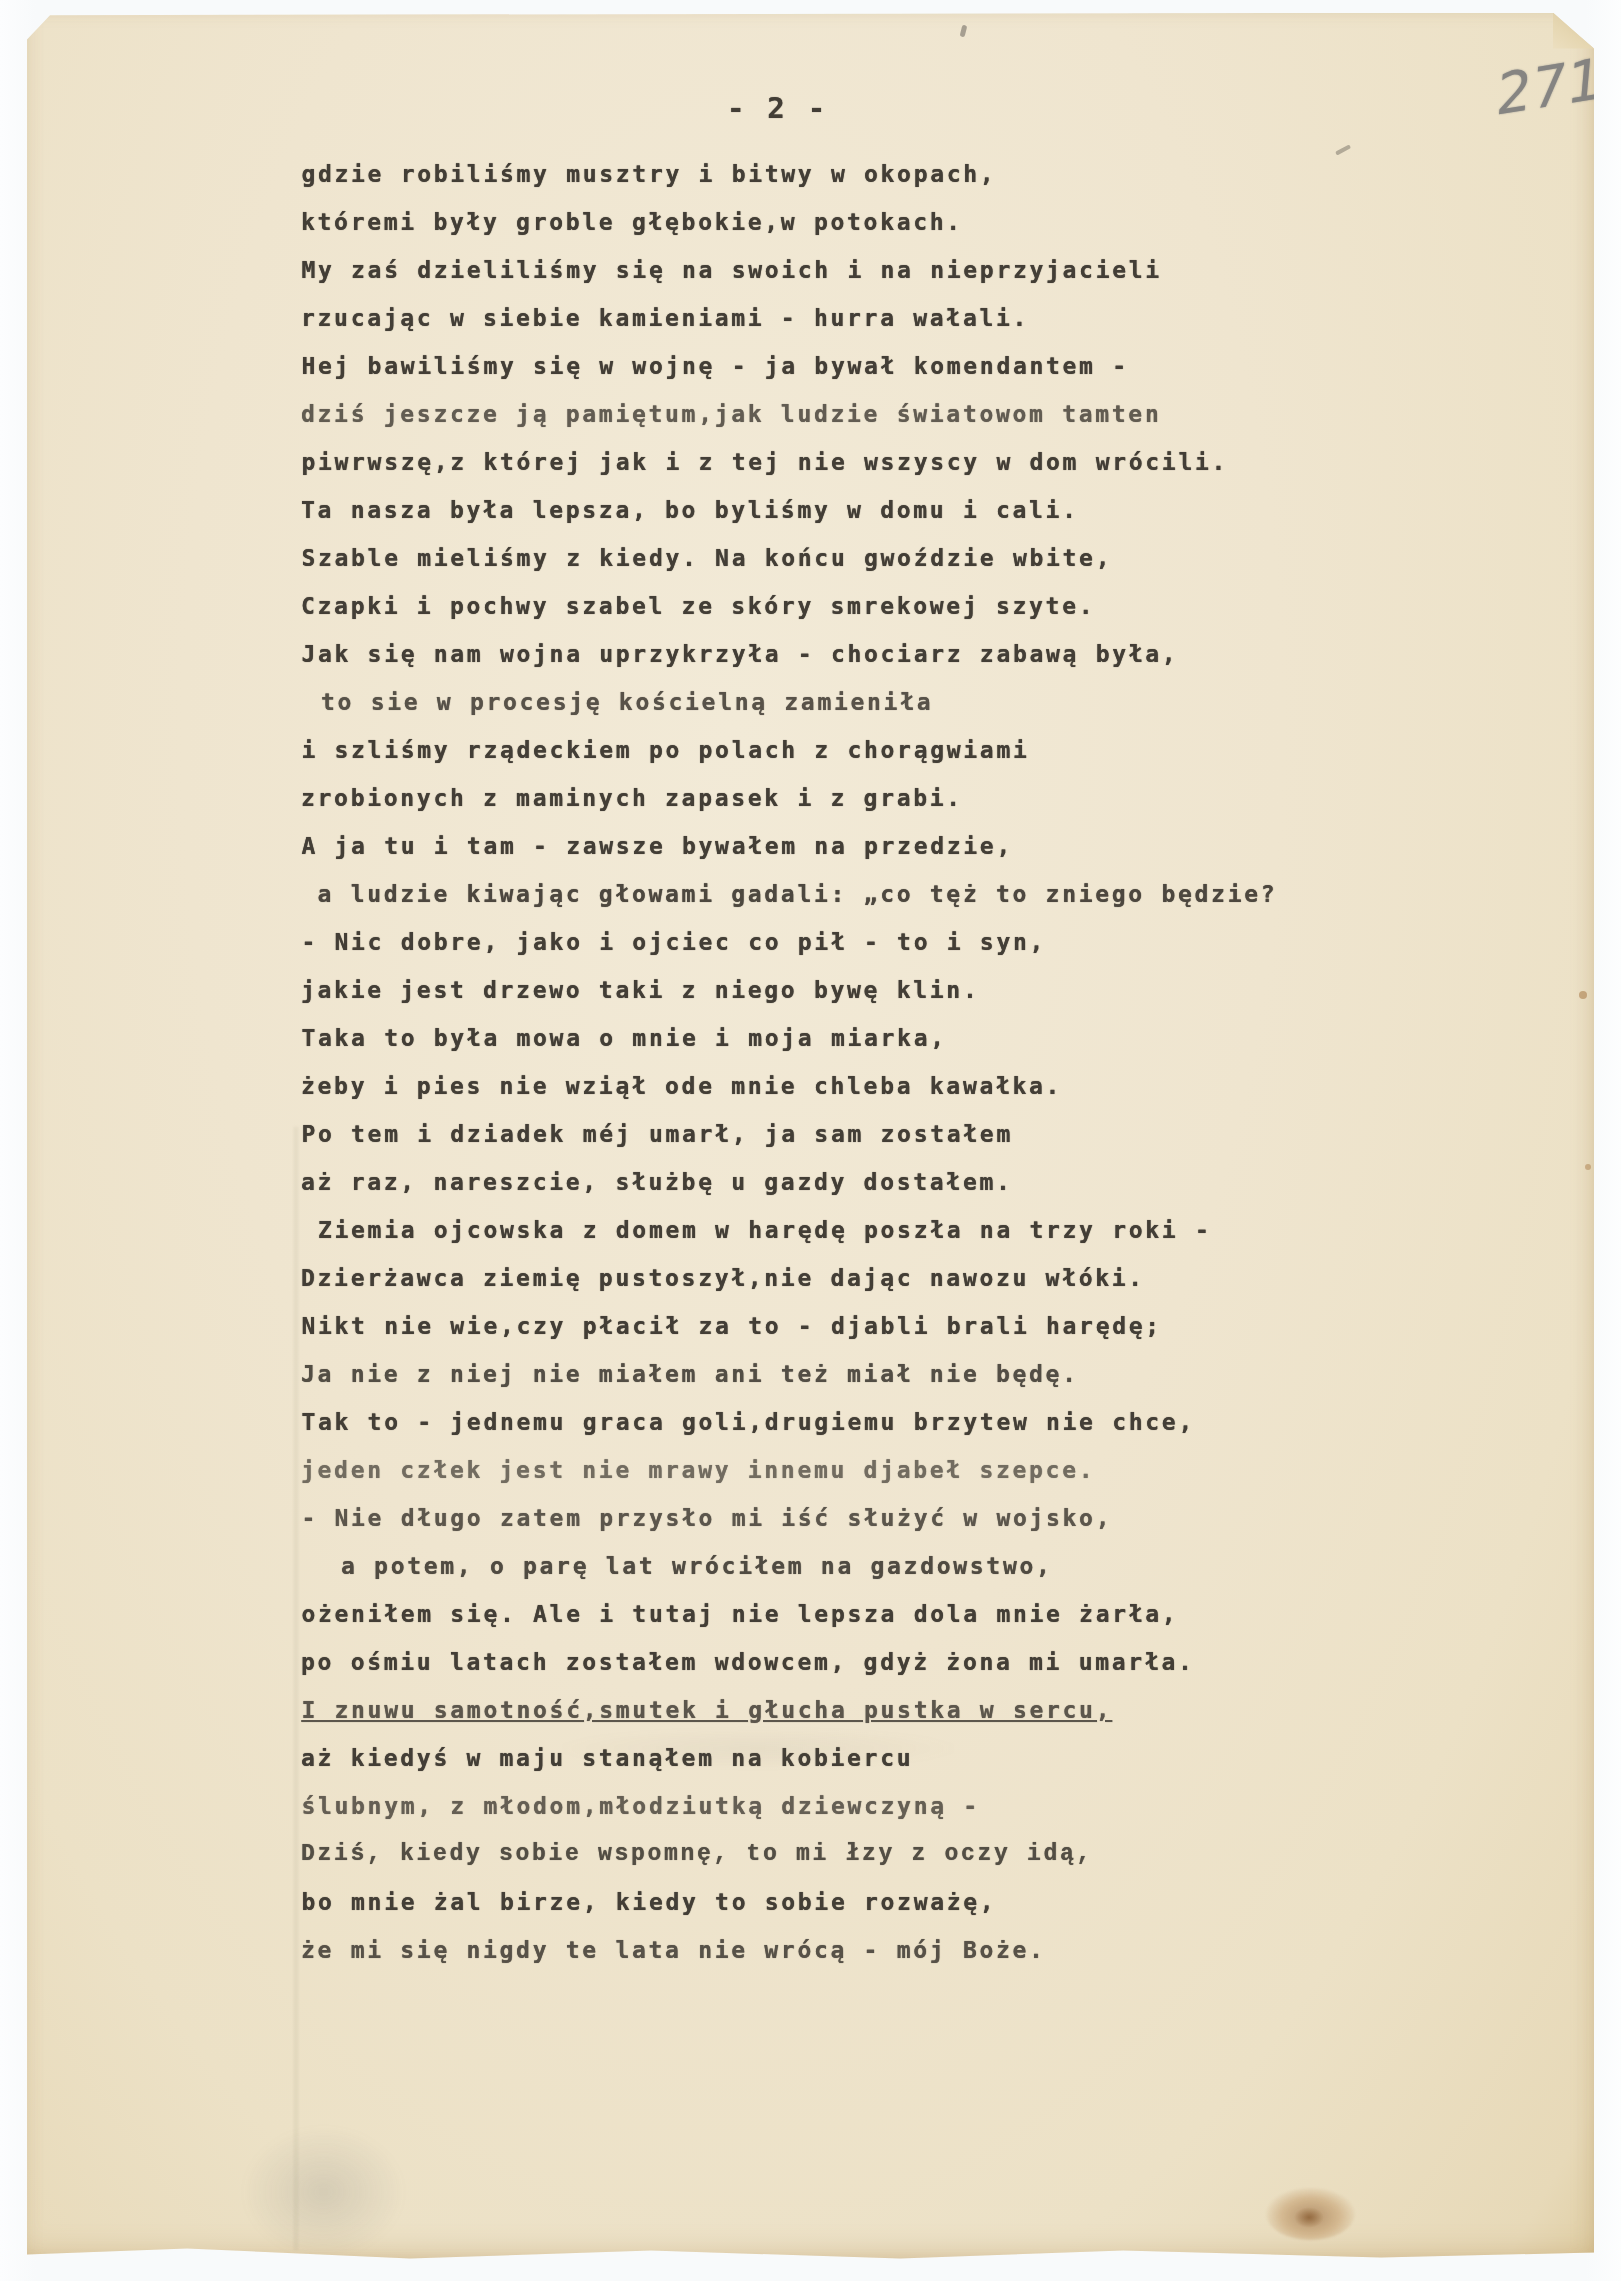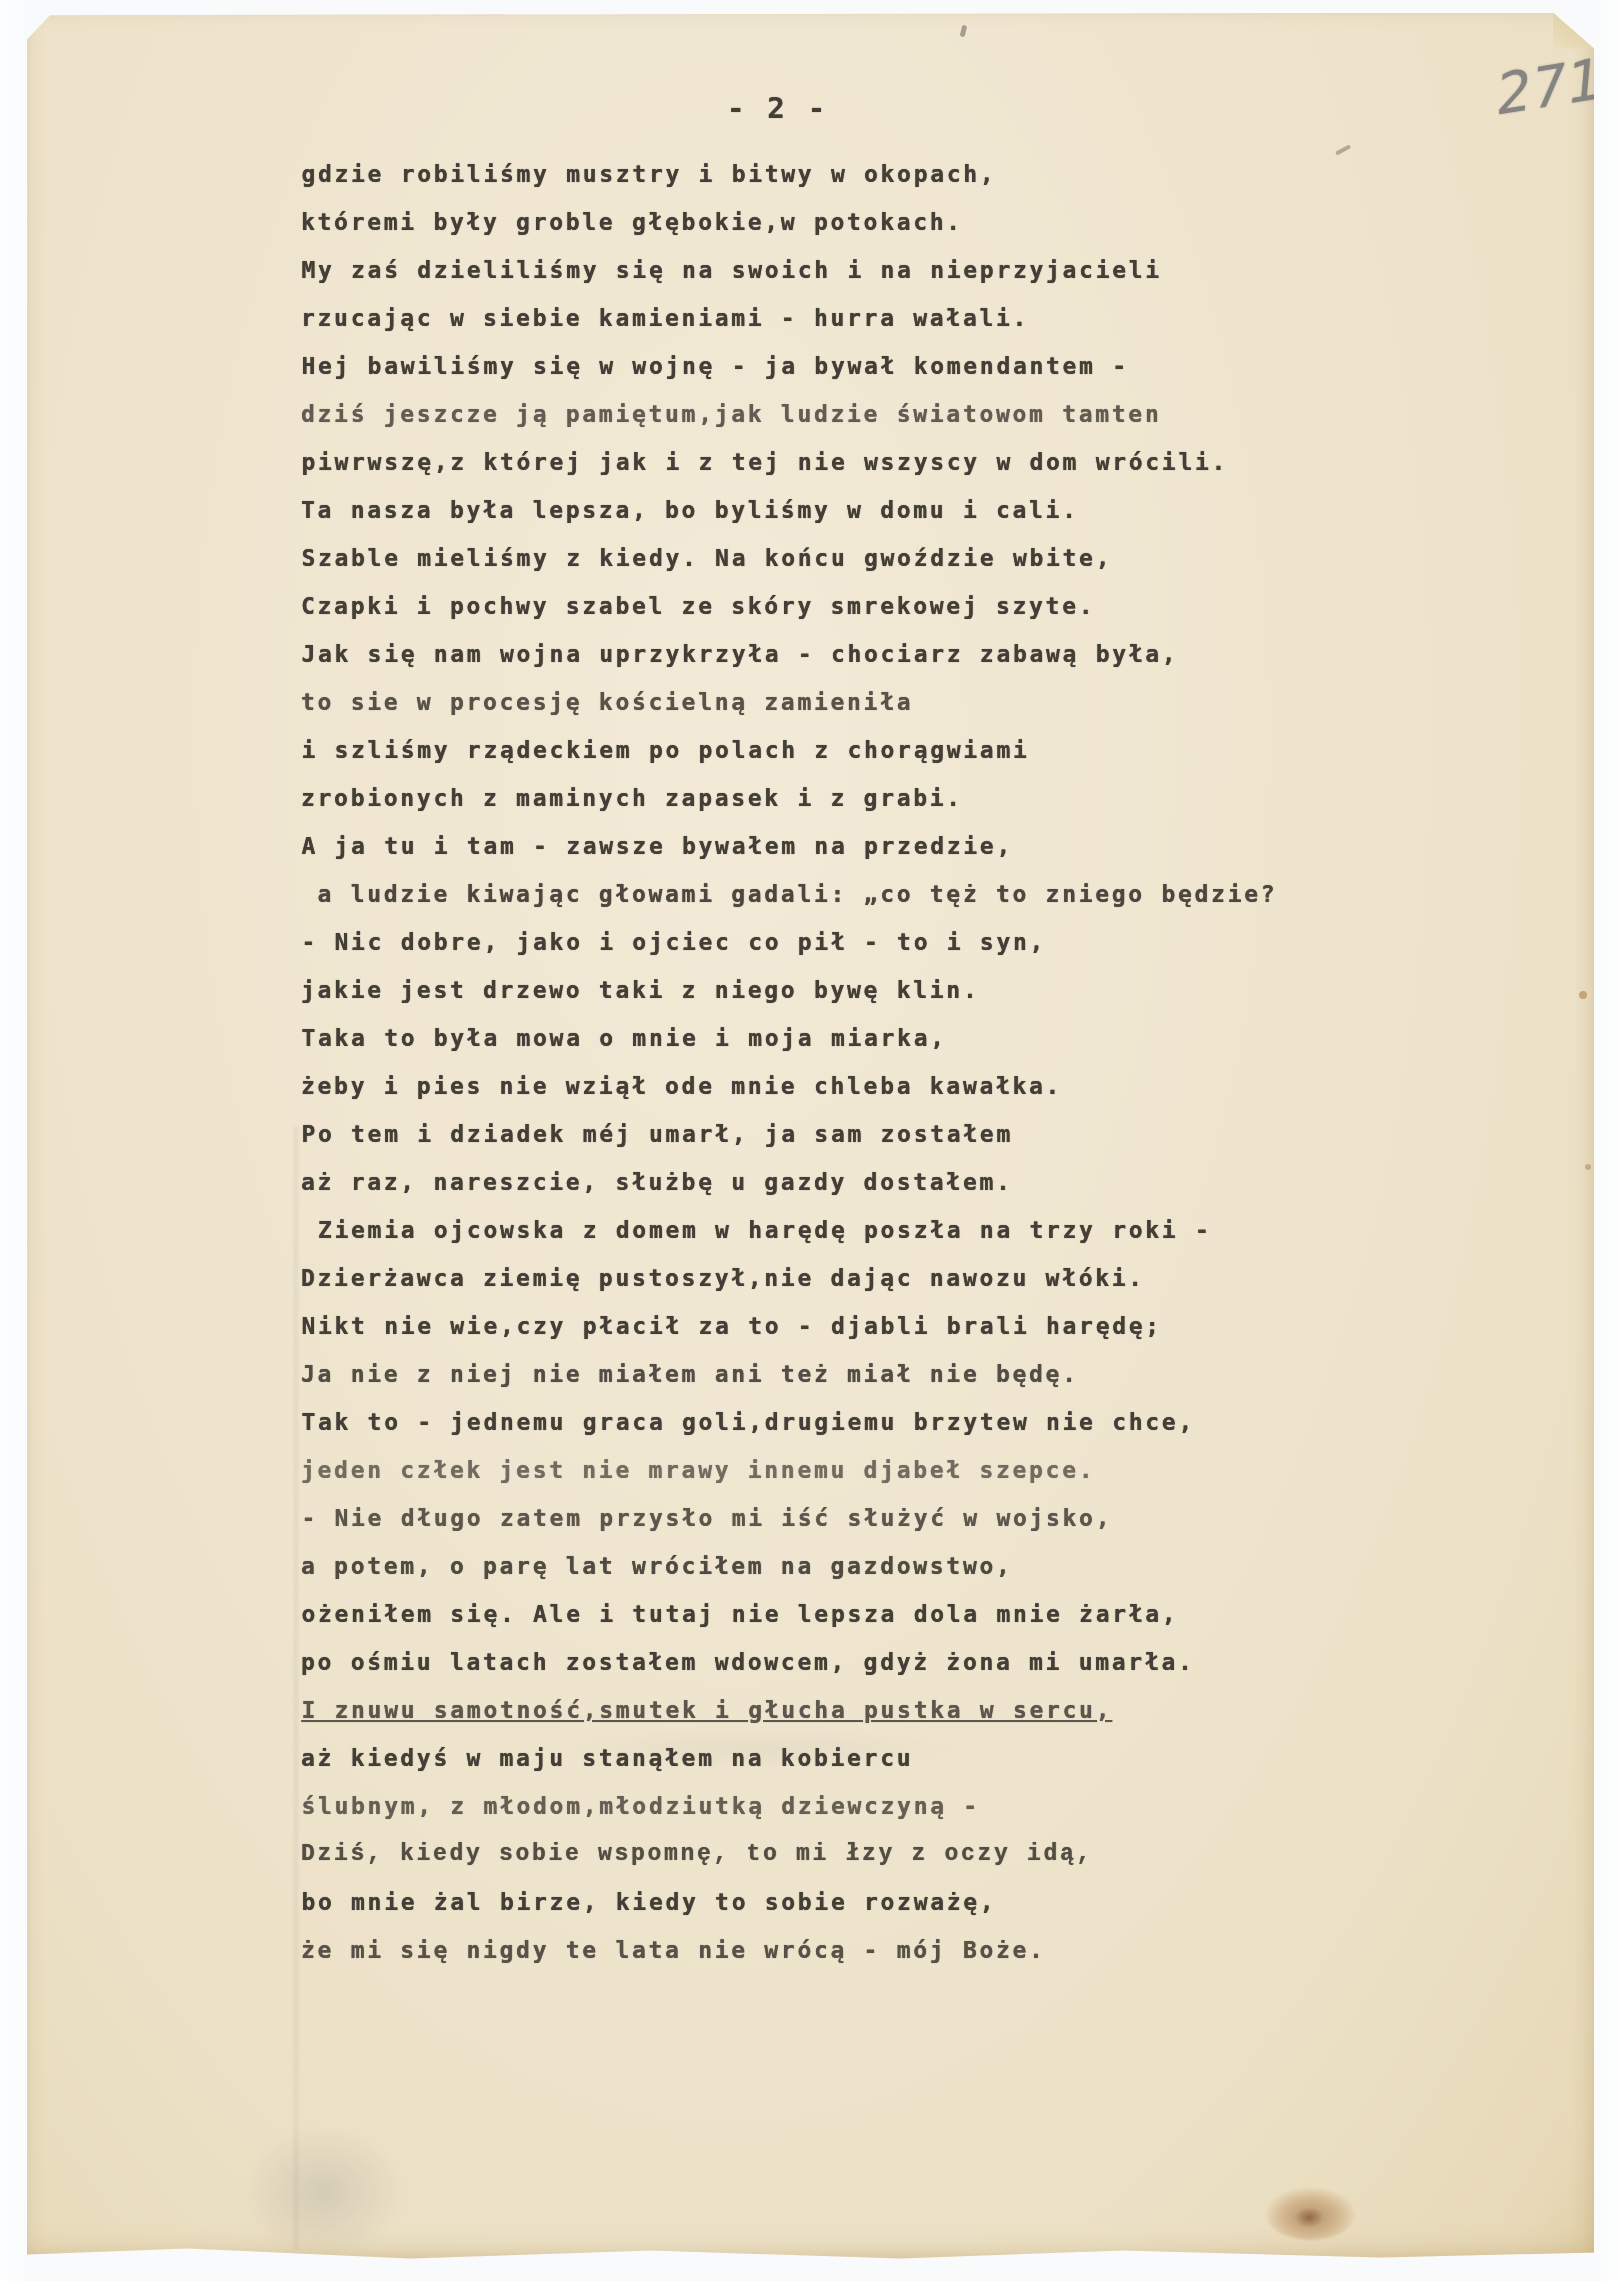--- a/index.html
+++ b/index.html
@@ -59,26 +59,26 @@
   .text-block {
     position: absolute; left: 274px; top: 137px;
     font-size: 23px;
   }
   .line {
     height: 48px; line-height: 48px;
     white-space: pre;
   }
   
   .line:nth-child(6)  { opacity: .82; }
-  .line:nth-child(12) { opacity: .88; }
+  .line:nth-child(12) { opacity: .88; margin-left: 20px; }
   .line:nth-child(16) { opacity: .94; text-align: center; }
   .line:nth-child(26) { opacity: .90; }
   .line:nth-child(28) { opacity: .72; }
   .line:nth-child(29) { opacity: .85; }
-  .line:nth-child(30) { opacity: .92; }
+  .line:nth-child(30) { opacity: .92; margin-left: 40px; }
   .line:nth-child(33) { opacity: .85; text-decoration: underline; }
   .line:nth-child(35) { opacity: .80; }
   .line:nth-child(36) { opacity: .90; font-family: Liberation Mono, monospace; }
   .line:nth-child(38) { opacity: .88; }
   .line:nth-child(odd)  { transform: translateX(0.4px); }
 
   
   .stain-rust-br {
     position: absolute; left: 1239px; top: 2175px;
     width: 89px; height: 52px; border-radius: 50%;

